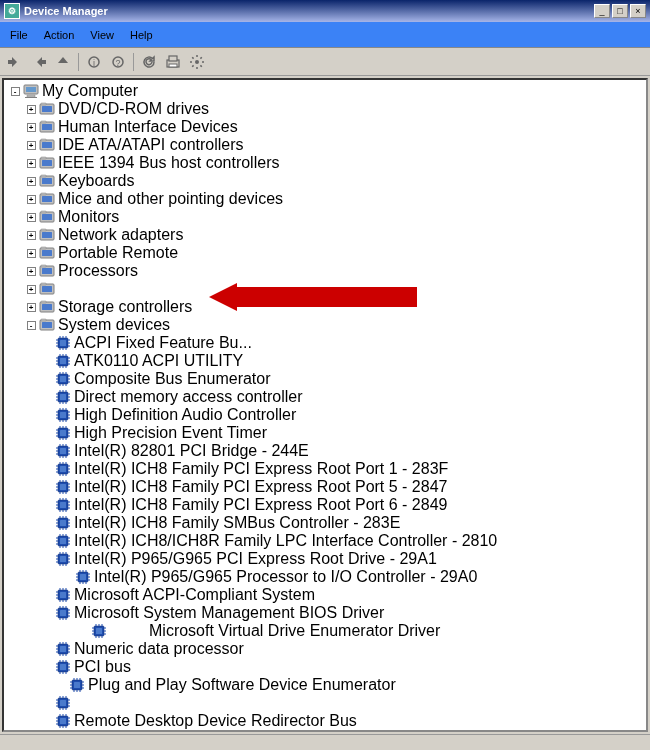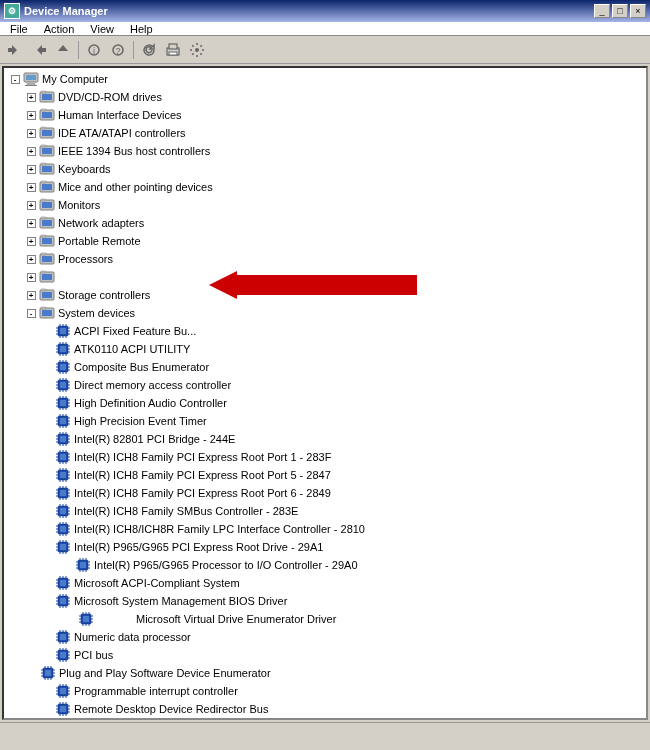--- a/index.html
+++ b/index.html
@@ -55,22 +55,22 @@
       cursor: pointer;
       display: flex;
       align-items: center;
       justify-content: center;
       font-size: 9px;
       color: #000;
     }
 
     
     .menu-bar {
-      background: #ffffff;
-      height: 14px;
+      background: #3b82f6;
+      height: 26px;
       display: flex;
       align-items: center;
       border-bottom: 1px solid #888;
       padding: 0 2px;
     }
     .menu-item {
       padding: 2px 8px;
       cursor: pointer;
       font-size: 11px;
     }
@@ -161,21 +161,21 @@
       width: 16px;
       height: 16px;
       min-width: 16px;
       margin-right: 3px;
       display: inline-flex;
       align-items: center;
       justify-content: center;
     }
 
     .item-label {
-      font-size: 11px;
+      font-size: 16px;
     }
 
     
     .tree-area::-webkit-scrollbar {
       width: 16px;
     }
     .tree-area::-webkit-scrollbar-track {
       background: #d4d0c8;
       border-left: 1px solid #999;
     }
@@ -809,21 +809,21 @@
     <line x1="4" y1="0" x2="4" y2="2" stroke="#1e4cad" stroke-width="1"></line>
     <line x1="7" y1="0" x2="7" y2="2" stroke="#1e4cad" stroke-width="1"></line>
     <line x1="10" y1="0" x2="10" y2="2" stroke="#1e4cad" stroke-width="1"></line>
     <line x1="4" y1="12" x2="4" y2="14" stroke="#1e4cad" stroke-width="1"></line>
     <line x1="7" y1="12" x2="7" y2="14" stroke="#1e4cad" stroke-width="1"></line>
     <line x1="10" y1="12" x2="10" y2="14" stroke="#1e4cad" stroke-width="1"></line>
   </svg>
         </div>
         <span class="item-label">Microsoft System Management BIOS Driver</span>
       </div>
-      <div class="tree-item" style="padding-left: 20px; gap: 39px;">
+      <div class="tree-item" style="padding-left: 33px; gap: 39px;">
         <div class="expand-icon"></div>
         <div class="device-icon">
           <svg width="14" height="14" viewBox="0 0 14 14">
     <rect x="2" y="2" width="10" height="10" rx="1" fill="#1e4cad" stroke="#0a246a" stroke-width="0.5"></rect>
     <rect x="4" y="4" width="6" height="6" fill="#4a7acc" rx="0.5"></rect>
     <line x1="0" y1="4" x2="2" y2="4" stroke="#1e4cad" stroke-width="1"></line>
     <line x1="0" y1="7" x2="2" y2="7" stroke="#1e4cad" stroke-width="1"></line>
     <line x1="0" y1="10" x2="2" y2="10" stroke="#1e4cad" stroke-width="1"></line>
     <line x1="12" y1="4" x2="14" y2="4" stroke="#1e4cad" stroke-width="1"></line>
     <line x1="12" y1="7" x2="14" y2="7" stroke="#1e4cad" stroke-width="1"></line>
@@ -875,21 +875,21 @@
     <line x1="4" y1="0" x2="4" y2="2" stroke="#1e4cad" stroke-width="1"></line>
     <line x1="7" y1="0" x2="7" y2="2" stroke="#1e4cad" stroke-width="1"></line>
     <line x1="10" y1="0" x2="10" y2="2" stroke="#1e4cad" stroke-width="1"></line>
     <line x1="4" y1="12" x2="4" y2="14" stroke="#1e4cad" stroke-width="1"></line>
     <line x1="7" y1="12" x2="7" y2="14" stroke="#1e4cad" stroke-width="1"></line>
     <line x1="10" y1="12" x2="10" y2="14" stroke="#1e4cad" stroke-width="1"></line>
   </svg>
         </div>
         <span class="item-label">PCI bus</span>
       </div>
-      <div class="tree-item" style="padding-left: 21px;">
+      <div class="tree-item" style="padding-left: 50px;">
         <div class="expand-icon"></div>
         <div class="device-icon">
           <svg width="14" height="14" viewBox="0 0 14 14">
     <rect x="2" y="2" width="10" height="10" rx="1" fill="#1e4cad" stroke="#0a246a" stroke-width="0.5"></rect>
     <rect x="4" y="4" width="6" height="6" fill="#4a7acc" rx="0.5"></rect>
     <line x1="0" y1="4" x2="2" y2="4" stroke="#1e4cad" stroke-width="1"></line>
     <line x1="0" y1="7" x2="2" y2="7" stroke="#1e4cad" stroke-width="1"></line>
     <line x1="0" y1="10" x2="2" y2="10" stroke="#1e4cad" stroke-width="1"></line>
     <line x1="12" y1="4" x2="14" y2="4" stroke="#1e4cad" stroke-width="1"></line>
     <line x1="12" y1="7" x2="14" y2="7" stroke="#1e4cad" stroke-width="1"></line>
@@ -917,21 +917,20 @@
     <line x1="12" y1="7" x2="14" y2="7" stroke="#1e4cad" stroke-width="1"></line>
     <line x1="12" y1="10" x2="14" y2="10" stroke="#1e4cad" stroke-width="1"></line>
     <line x1="4" y1="0" x2="4" y2="2" stroke="#1e4cad" stroke-width="1"></line>
     <line x1="7" y1="0" x2="7" y2="2" stroke="#1e4cad" stroke-width="1"></line>
     <line x1="10" y1="0" x2="10" y2="2" stroke="#1e4cad" stroke-width="1"></line>
     <line x1="4" y1="12" x2="4" y2="14" stroke="#1e4cad" stroke-width="1"></line>
     <line x1="7" y1="12" x2="7" y2="14" stroke="#1e4cad" stroke-width="1"></line>
     <line x1="10" y1="12" x2="10" y2="14" stroke="#1e4cad" stroke-width="1"></line>
   </svg>
         </div>
-        <span class="item-label">Programmable interrupt controller</span>
       </div>
       <div class="tree-item" style="padding-left: 36px;">
         <div class="expand-icon"></div>
         <div class="device-icon">
           <svg width="14" height="14" viewBox="0 0 14 14">
     <rect x="2" y="2" width="10" height="10" rx="1" fill="#1e4cad" stroke="#0a246a" stroke-width="0.5"></rect>
     <rect x="4" y="4" width="6" height="6" fill="#4a7acc" rx="0.5"></rect>
     <line x1="0" y1="4" x2="2" y2="4" stroke="#1e4cad" stroke-width="1"></line>
     <line x1="0" y1="7" x2="2" y2="7" stroke="#1e4cad" stroke-width="1"></line>
     <line x1="0" y1="10" x2="2" y2="10" stroke="#1e4cad" stroke-width="1"></line>

